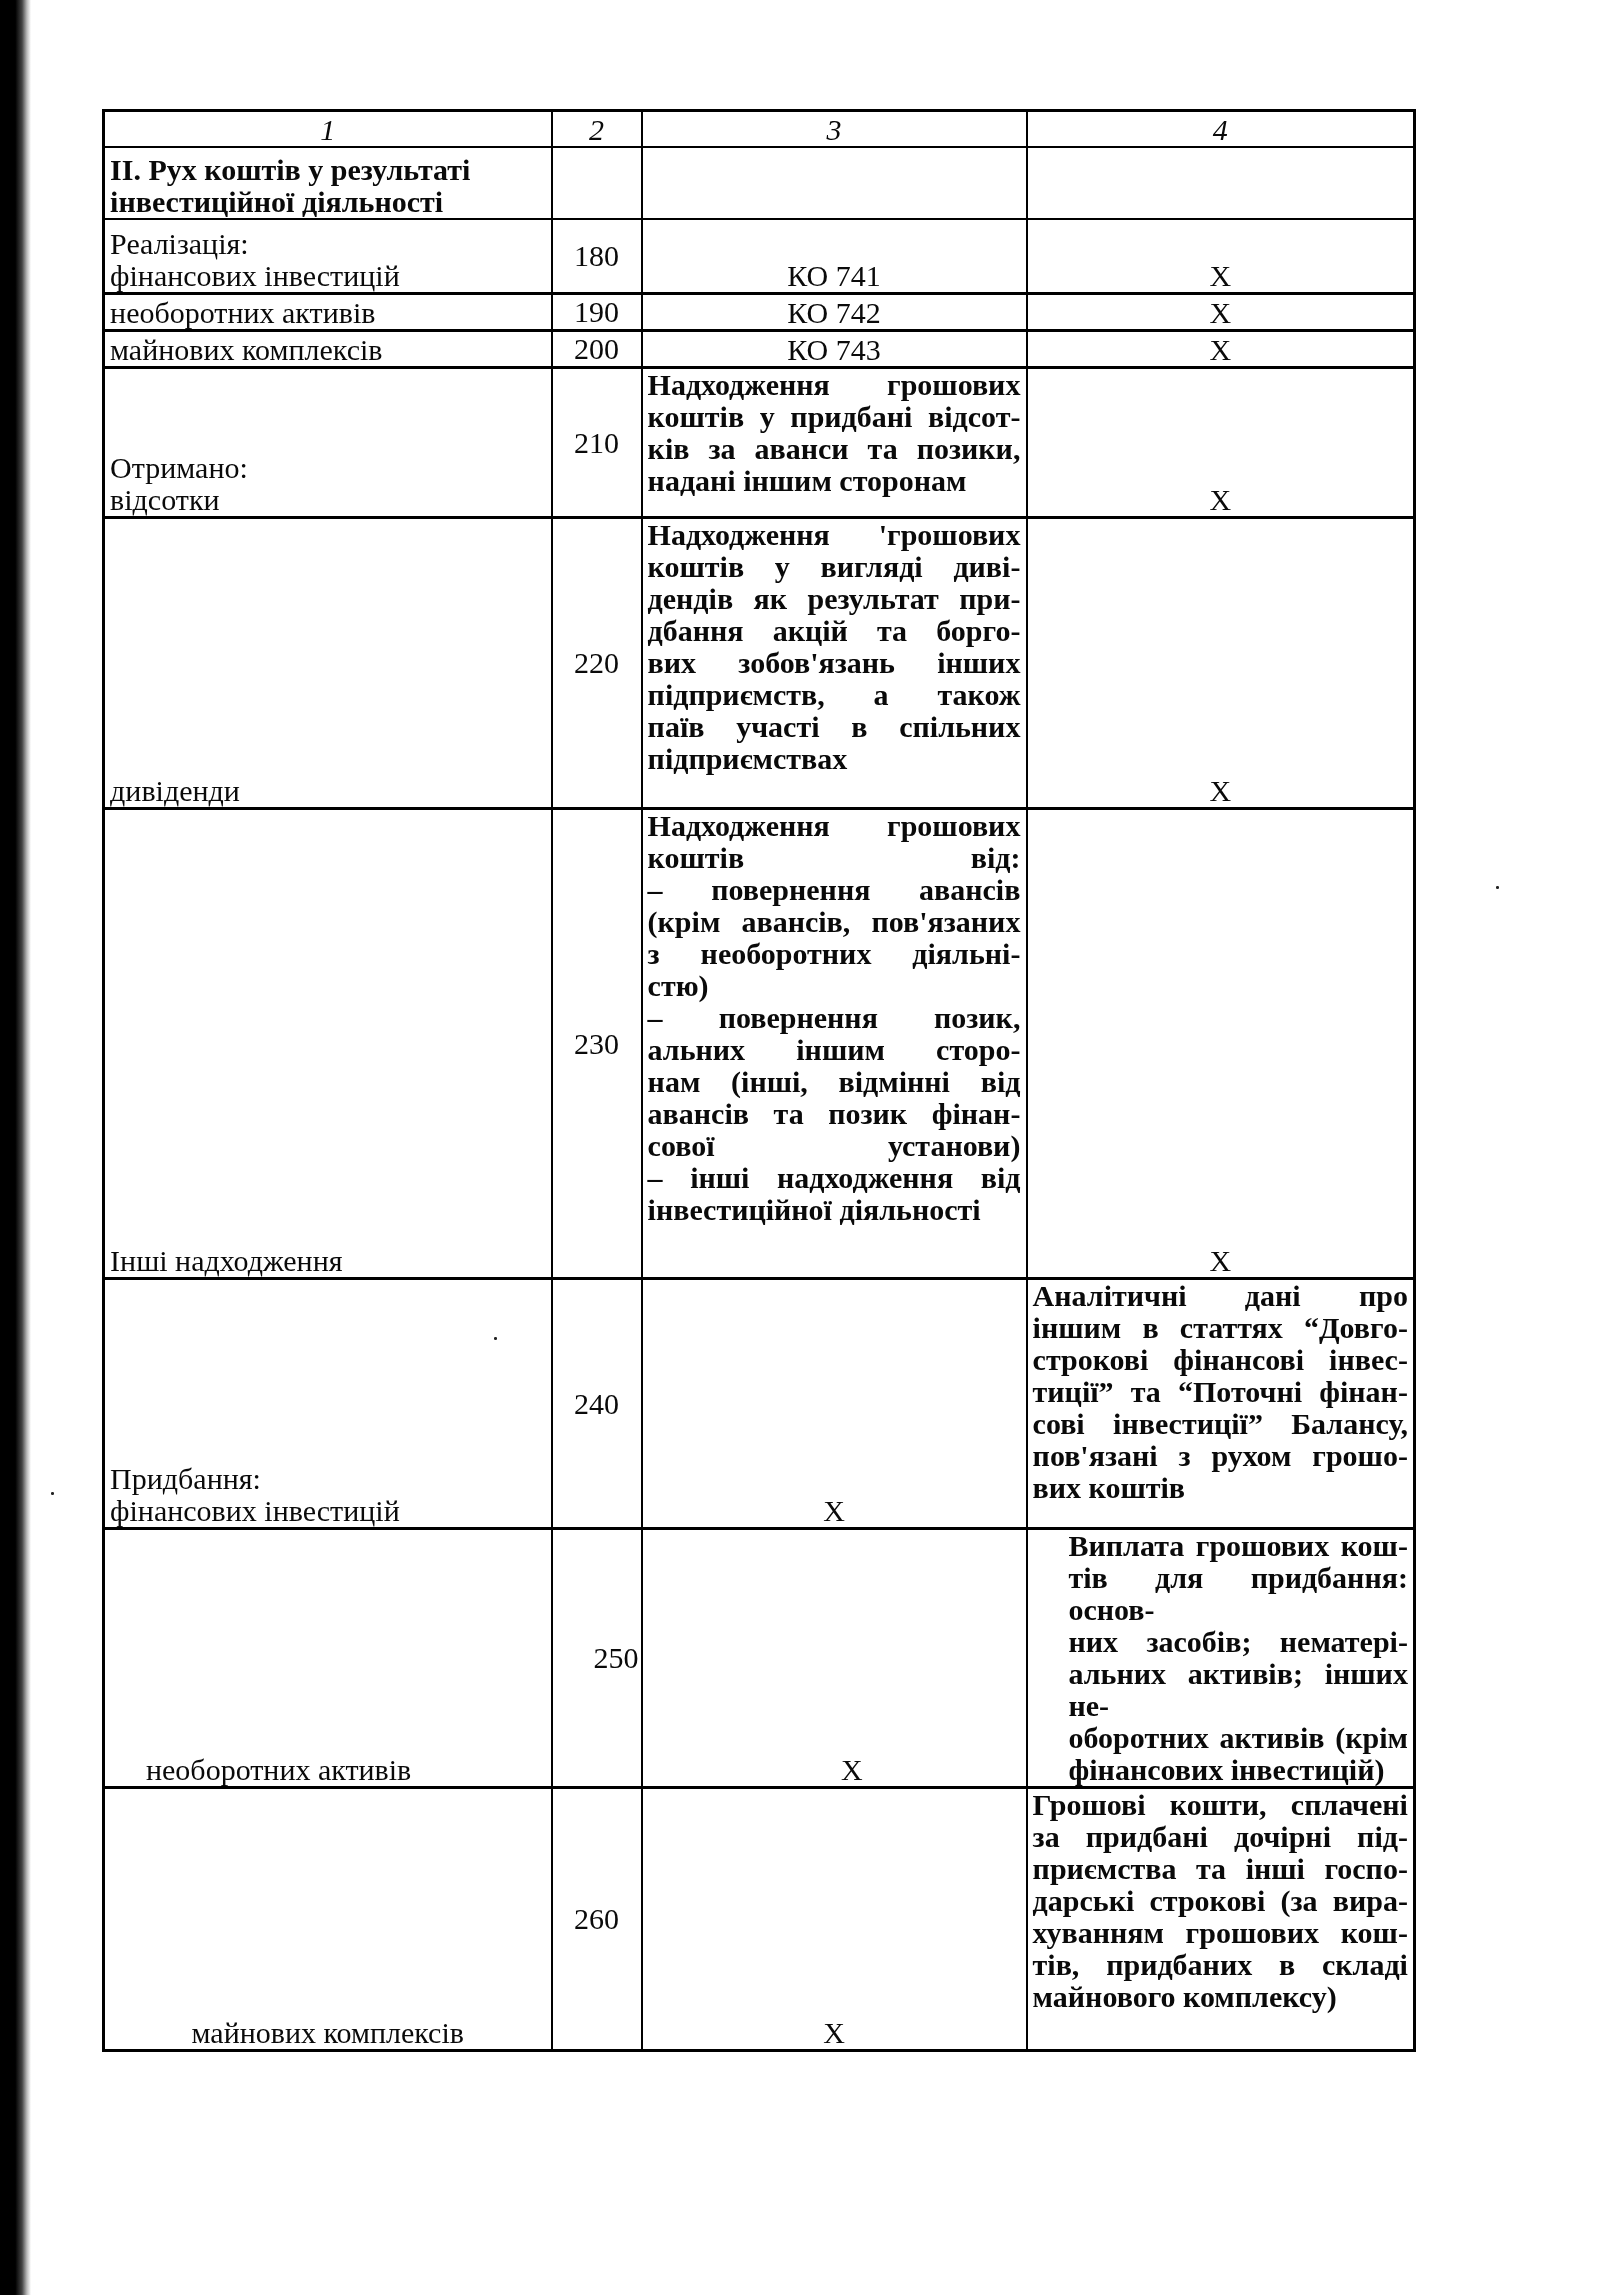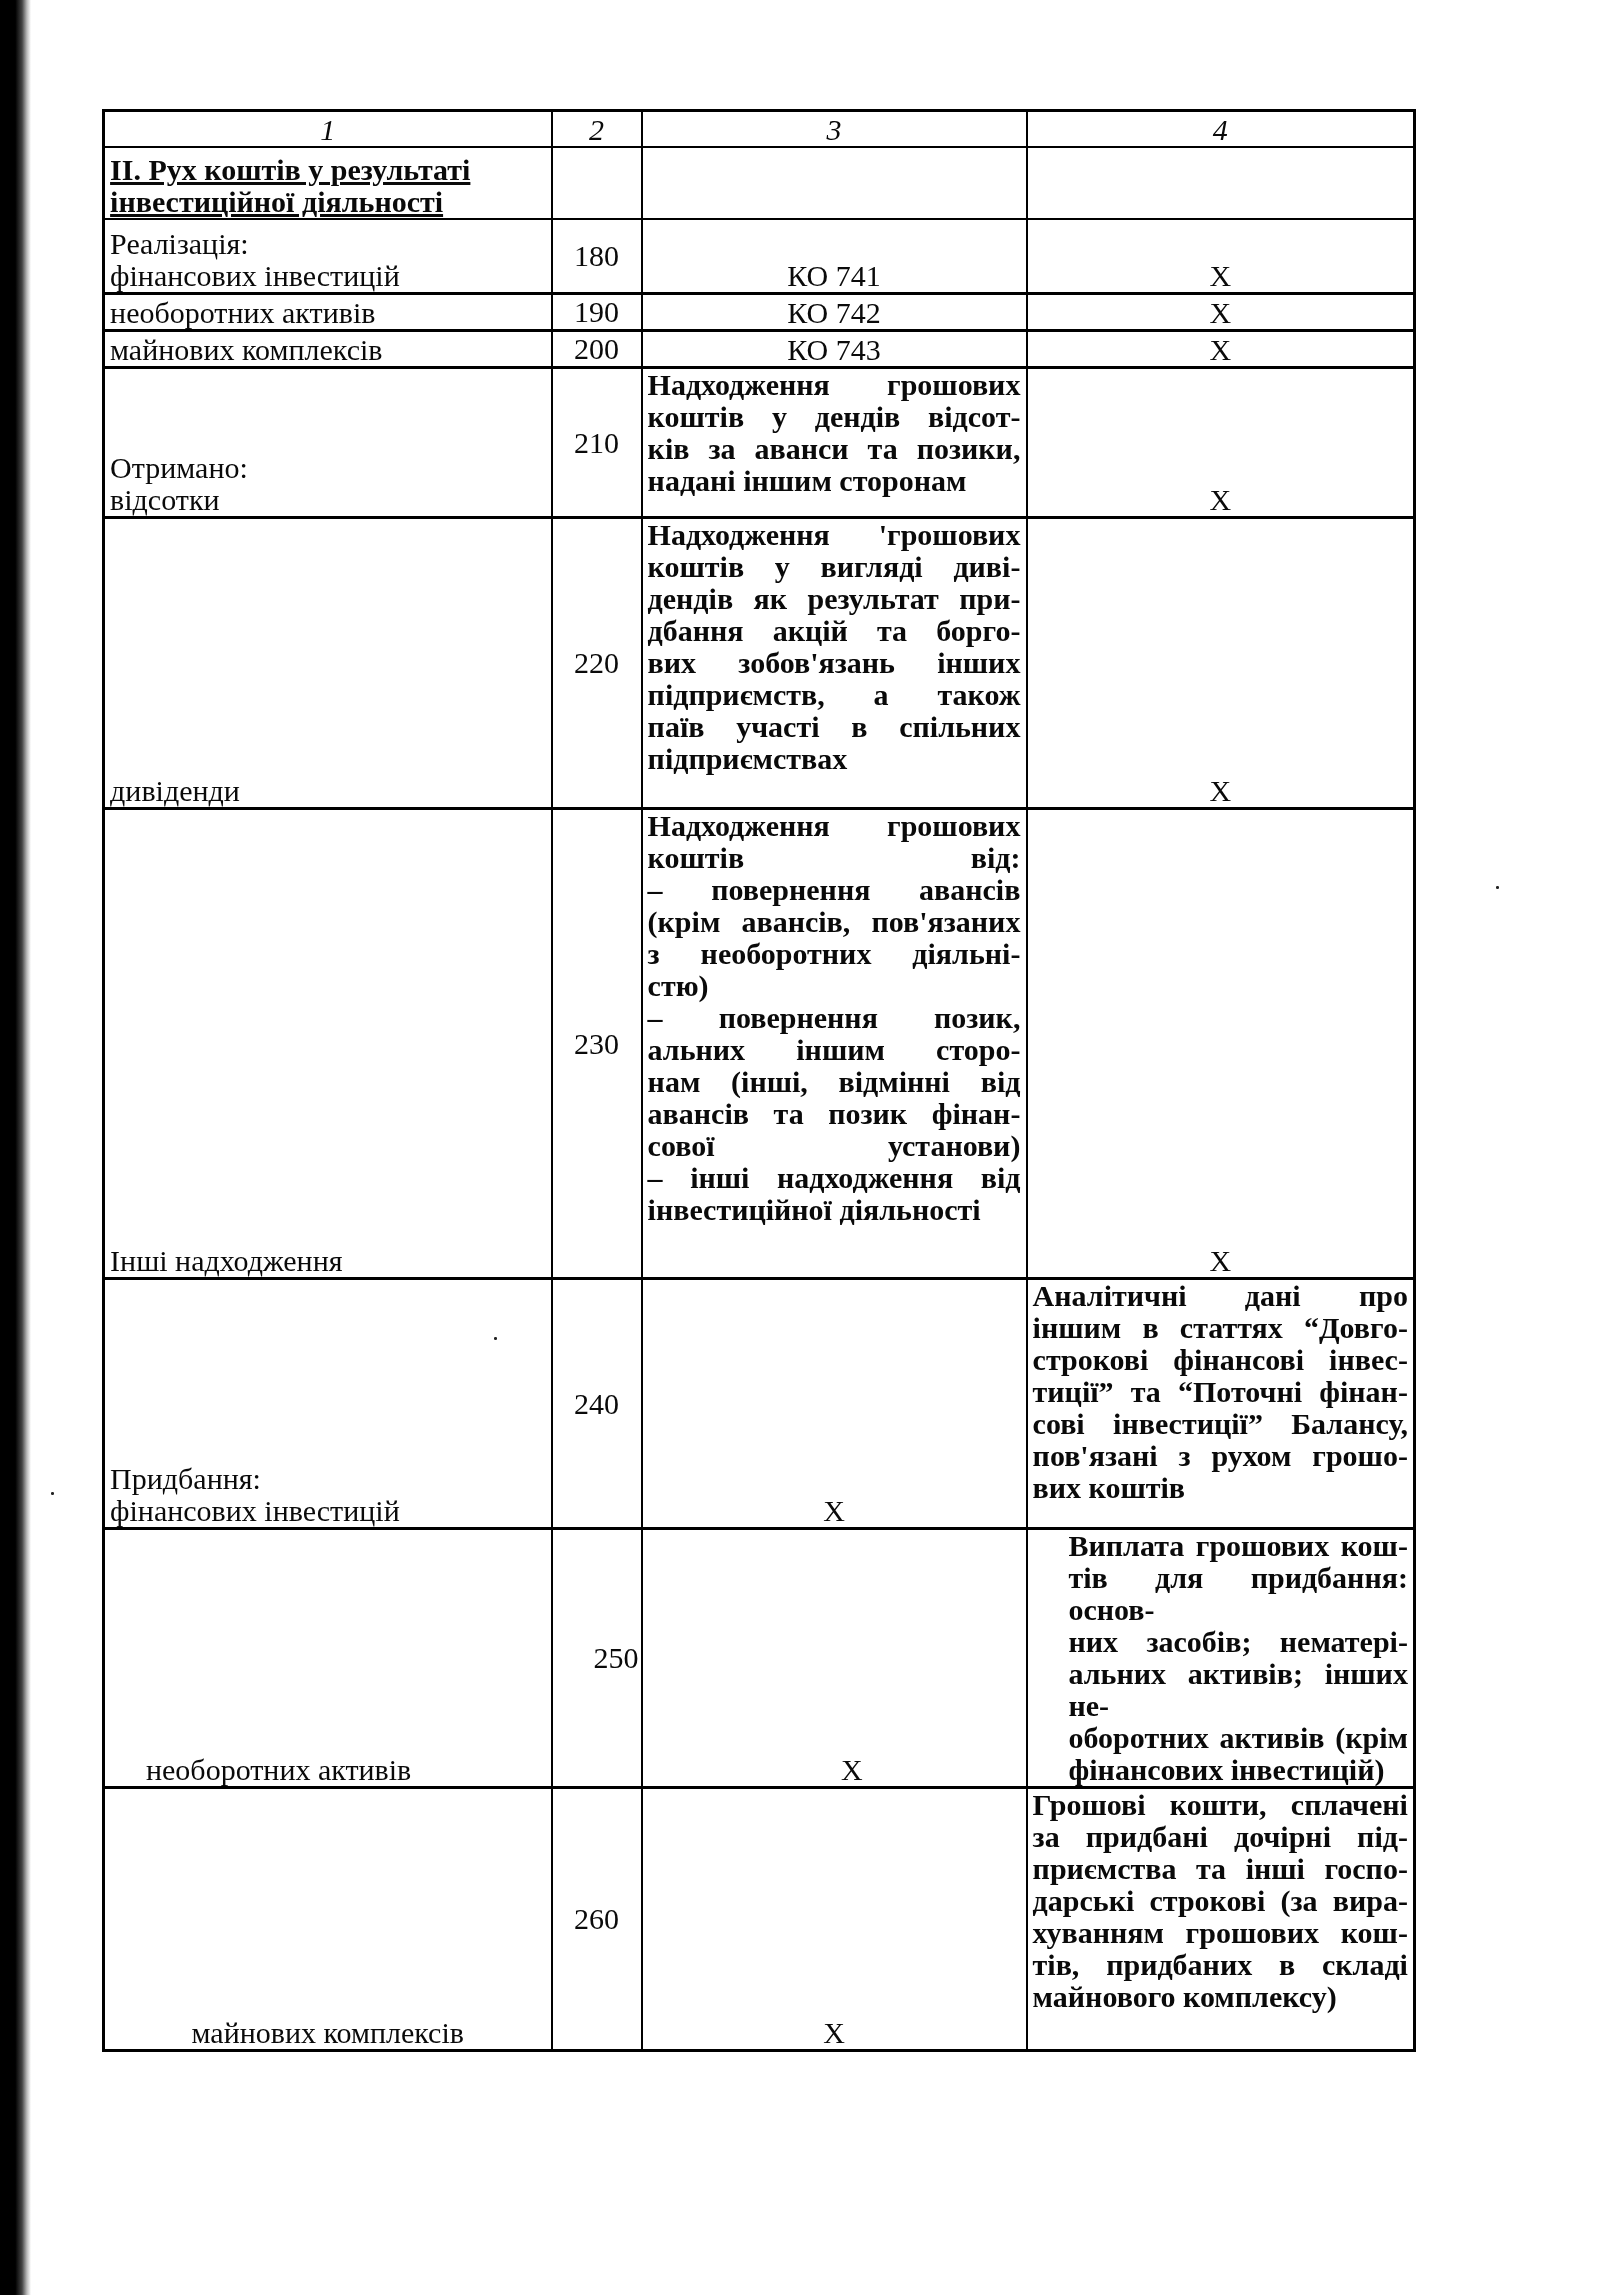--- a/index.html
+++ b/index.html
@@ -5,21 +5,21 @@
   html, body { margin:0; padding:0; }
   body { width:1609px; height:2295px; background:#ffffff; position:relative; overflow:hidden;
          font-family:"Liberation Serif", "DejaVu Serif", serif; color:#0a0a0a; }
   .scan-edge { position:absolute; left:0; top:0; width:31px; height:2295px;
      background:linear-gradient(to right,#000 0,#000 15.3px,#444 22px,#bbb 27px,#fff 31px); }
   table.doc { position:absolute; left:102px; top:109px; border-collapse:collapse; table-layout:fixed;
      width:1310px; border:3.4px solid #000; }
   table.doc td { border:2.1px solid #000; padding:0 5.1px; vertical-align:bottom; font-size:30px; line-height:32px; }
   col.c1 { width:448px; } col.c2 { width:90px; } col.c3 { width:385px; } col.c4 { width:388px; }
   .hdr td { text-align:center; font-style:italic; height:34px; vertical-align:middle; border-bottom:3.4px solid #000; }
-  .section td { font-weight:bold; height:70px; vertical-align:top; border-bottom:3.4px solid #000;text-decoration:underline; }
+  .section td { font-weight:bold; height:70px; vertical-align:top; border-bottom:3.4px solid #000; }
   .code { text-align:center; vertical-align:middle !important; }
   .center { text-align:center; }
   .desc { font-weight:bold; text-align:justify; text-align-last:left; line-height:33px; vertical-align:top !important; hyphens:manual; }
   .desc .ln { display:block; text-align:justify; text-align-last:justify; }
   .desc .ln.last { text-align-last:left; }
   .label { white-space:pre-line; }
   tr.r180 td { height:72px; } tr.r190 td, tr.r200 td { height:34px; }
   tr.r210 td { height:147px; } tr.r220 td { height:288px; } tr.r230 td { height:467px; }
   tr.r240 td { height:247px; } tr.r250 td { height:239px;padding-left:41px; } tr.r260 td { height:260px;text-align:center; }
   tr.thick td { border-bottom:3.4px solid #000;margin-left:44px; }
@@ -70,21 +70,21 @@
     <td class="code">200</td>
     <td class="center">КО 743</td>
     <td class="center">X</td>
   </tr>
   <tr class="r210 thick">
     <td class="label">Отримано:
 відсотки</td>
     <td class="code">210</td>
     <td class="desc">
           <span class="ln">Надходження грошових</span>
-          <span class="ln">коштів у дендів відсот-</span>
+          <span class="ln">коштів у придбані відсот-</span>
           <span class="ln">ків за аванси та позики,</span>
           <span class="ln last">надані іншим сторонам</span>
         </td>
     <td class="center">X</td>
   </tr>
   <tr class="r220 thick">
     <td class="label">дивіденди</td>
     <td class="code">220</td>
     <td class="desc">
           <span class="ln">Надходження 'грошових</span>

